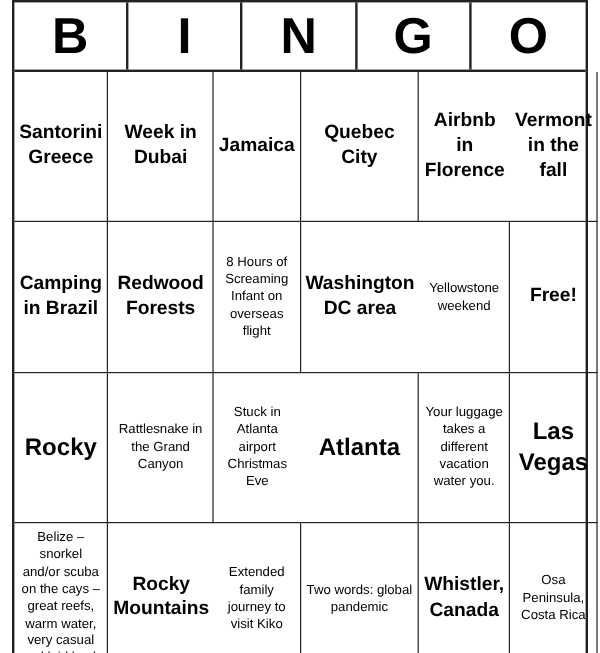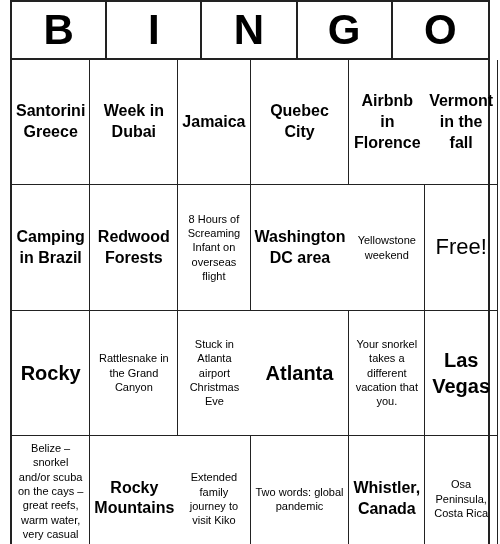--- a/index.html
+++ b/index.html
@@ -48,22 +48,22 @@
       font-size: 13px;
       line-height: 1.3;
     }
     .bingo-cell:nth-child(5n) {
       border-right: none;
     }
     .bingo-cell:nth-child(n+21) {
       border-bottom: none;
     }
     .bingo-cell.free {
-      font-size: 22px;
-      font-weight: normal;
+      font-size: 16px;
+      font-weight: bold;
     }
     .bingo-cell.large-text {
       font-size: 20px;
       font-weight: bold;
     }
     .bingo-cell.medium-text {
       font-size: 16px;
       font-weight: bold;
     }
     .bingo-cell.small-text {
@@ -91,21 +91,21 @@
       <div class="bingo-cell medium-text">Camping in Brazil</div>
       <div class="bingo-cell medium-text">Redwood Forests</div>
       <div class="bingo-cell small-text">8 Hours of Screaming Infant on overseas flight</div>
       <div class="bingo-cell medium-text">Washington DC area</div>
       <div class="bingo-cell small-text">Yellowstone weekend</div>
       <div class="bingo-cell free">Free!</div>
       <div class="bingo-cell large-text">Rocky</div>
       <div class="bingo-cell small-text">Rattlesnake in the Grand Canyon</div>
       <div class="bingo-cell small-text">Stuck in Atlanta airport Christmas Eve</div>
       <div class="bingo-cell large-text">Atlanta</div>
-      <div class="bingo-cell small-text">Your snorkel takes a different vacation that you.</div>
+      <div class="bingo-cell small-text">Your luggage takes a different vacation water you.</div>
       <div class="bingo-cell large-text">Las Vegas</div>
       <div class="bingo-cell small-text">Belize – snorkel and/or scuba on the cays – great reefs, warm water, very casual and laid back</div>
       <div class="bingo-cell medium-text">Rocky Mountains</div>
       <div class="bingo-cell small-text">Extended family journey to visit Kiko</div>
       <div class="bingo-cell small-text">Two words: global pandemic</div>
       <div class="bingo-cell medium-text">Whistler, Canada</div>
       <div class="bingo-cell small-text">Osa Peninsula, Costa Rica</div>
     </div>
 </div>
 

